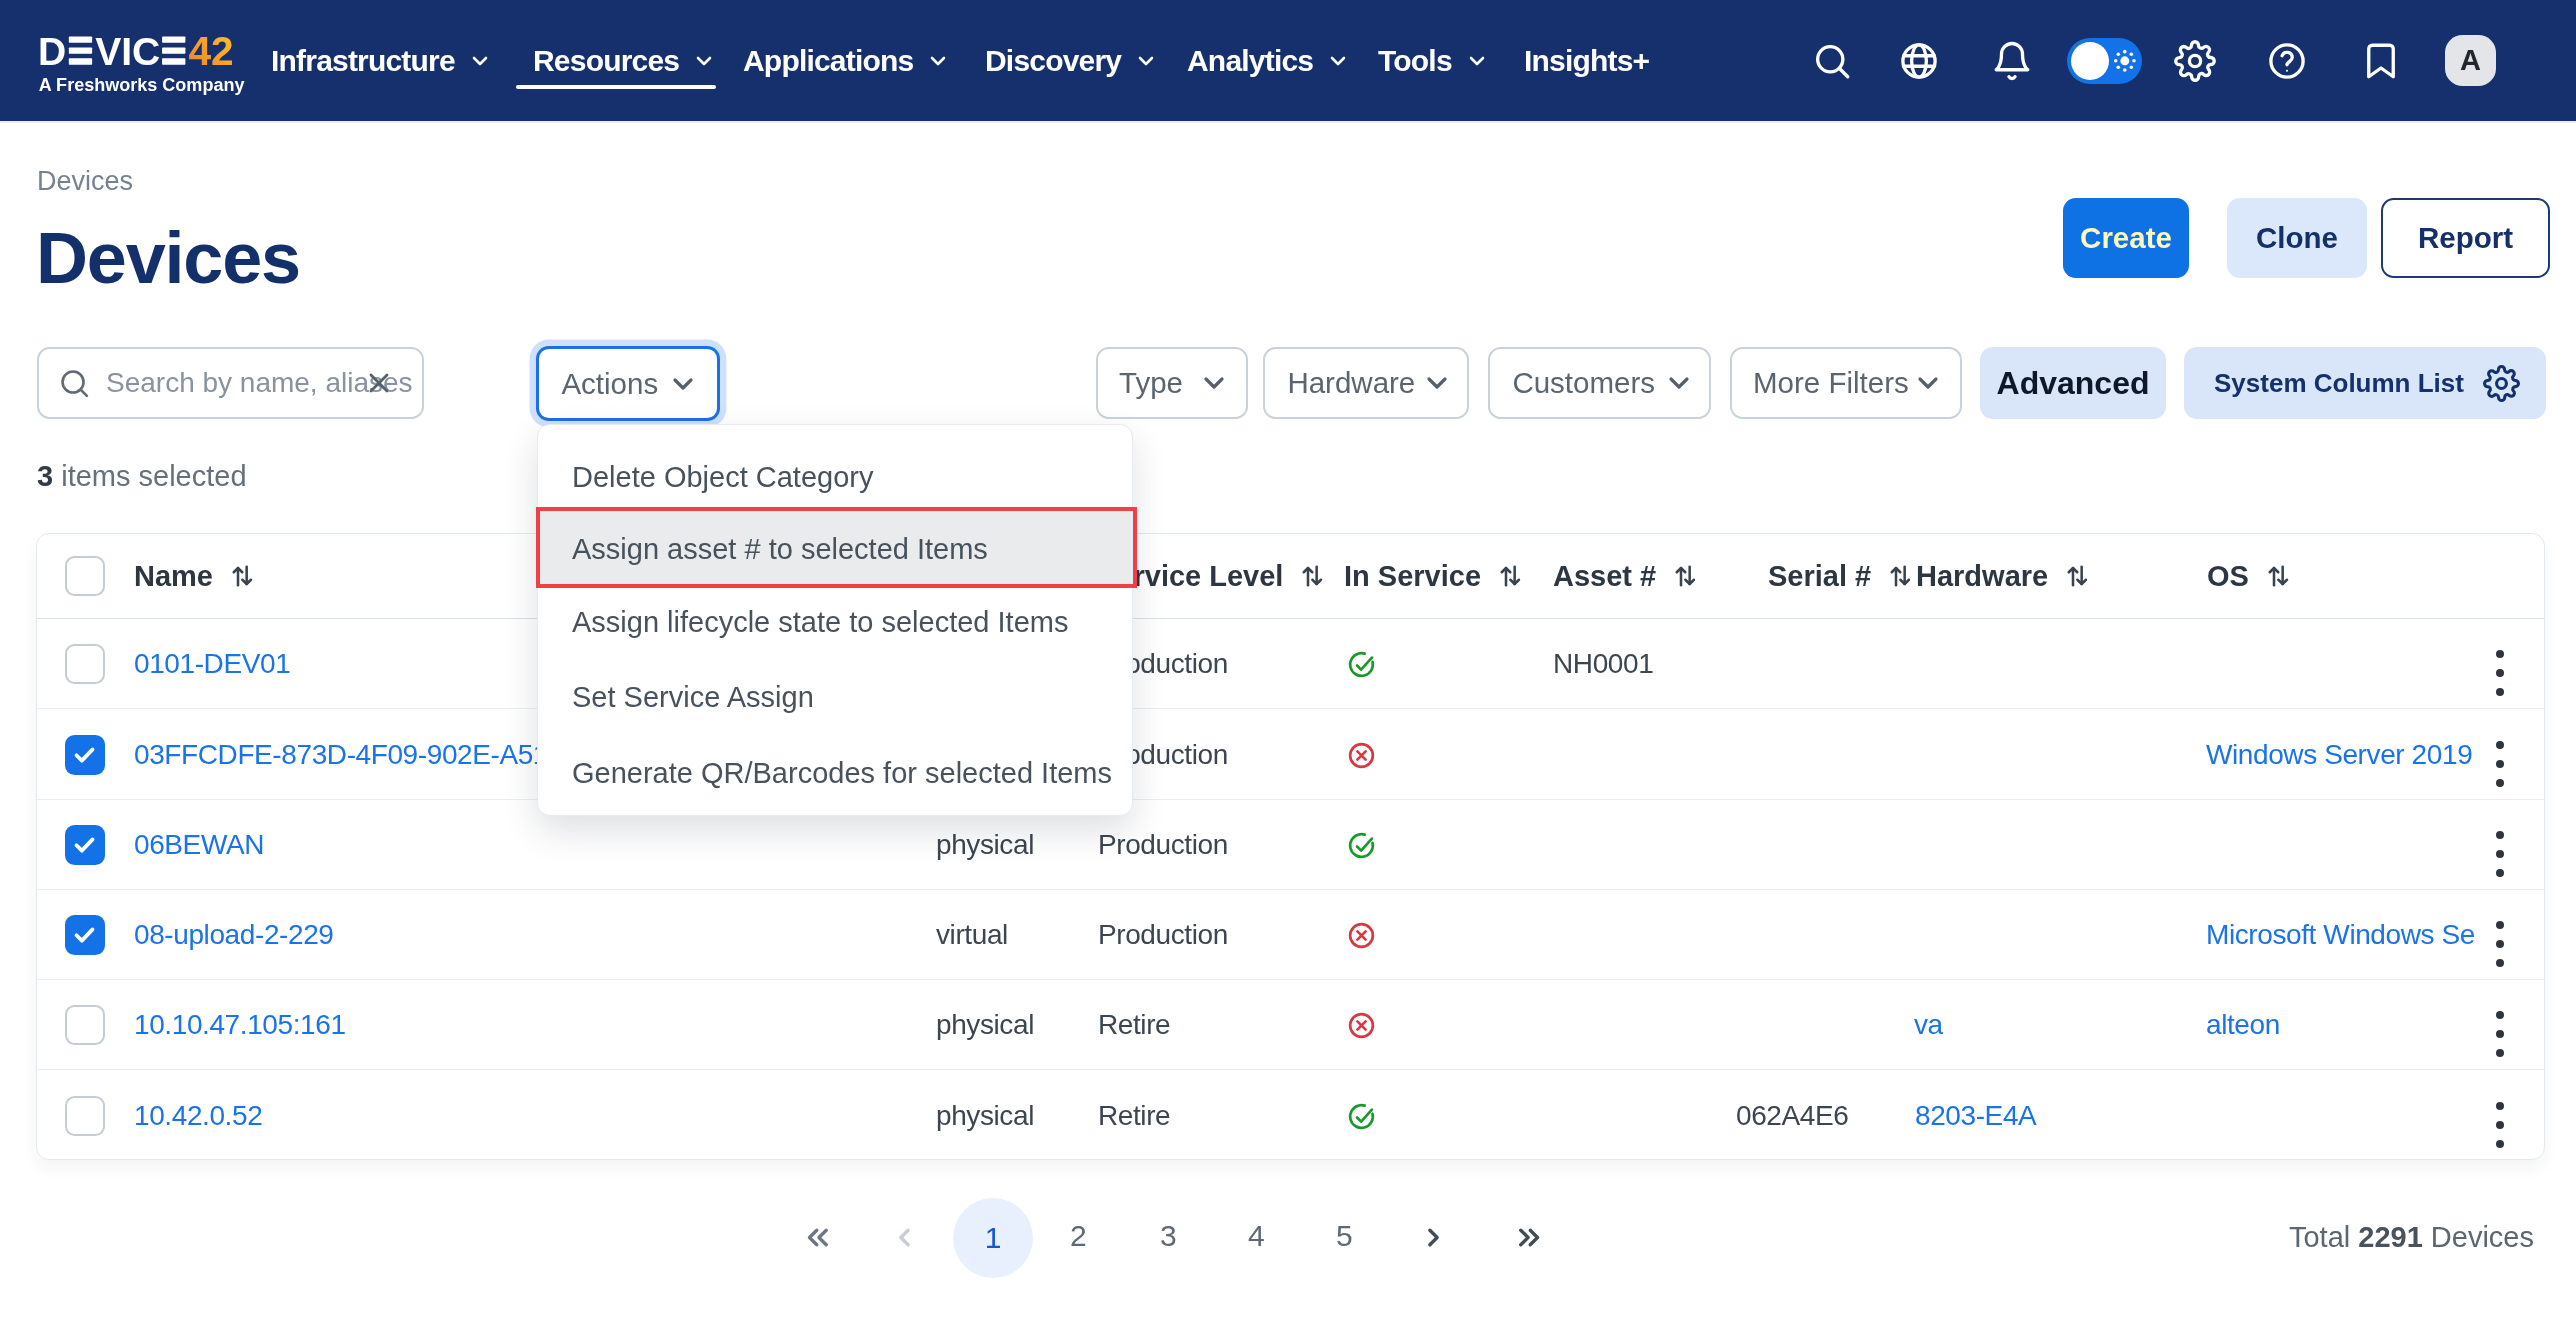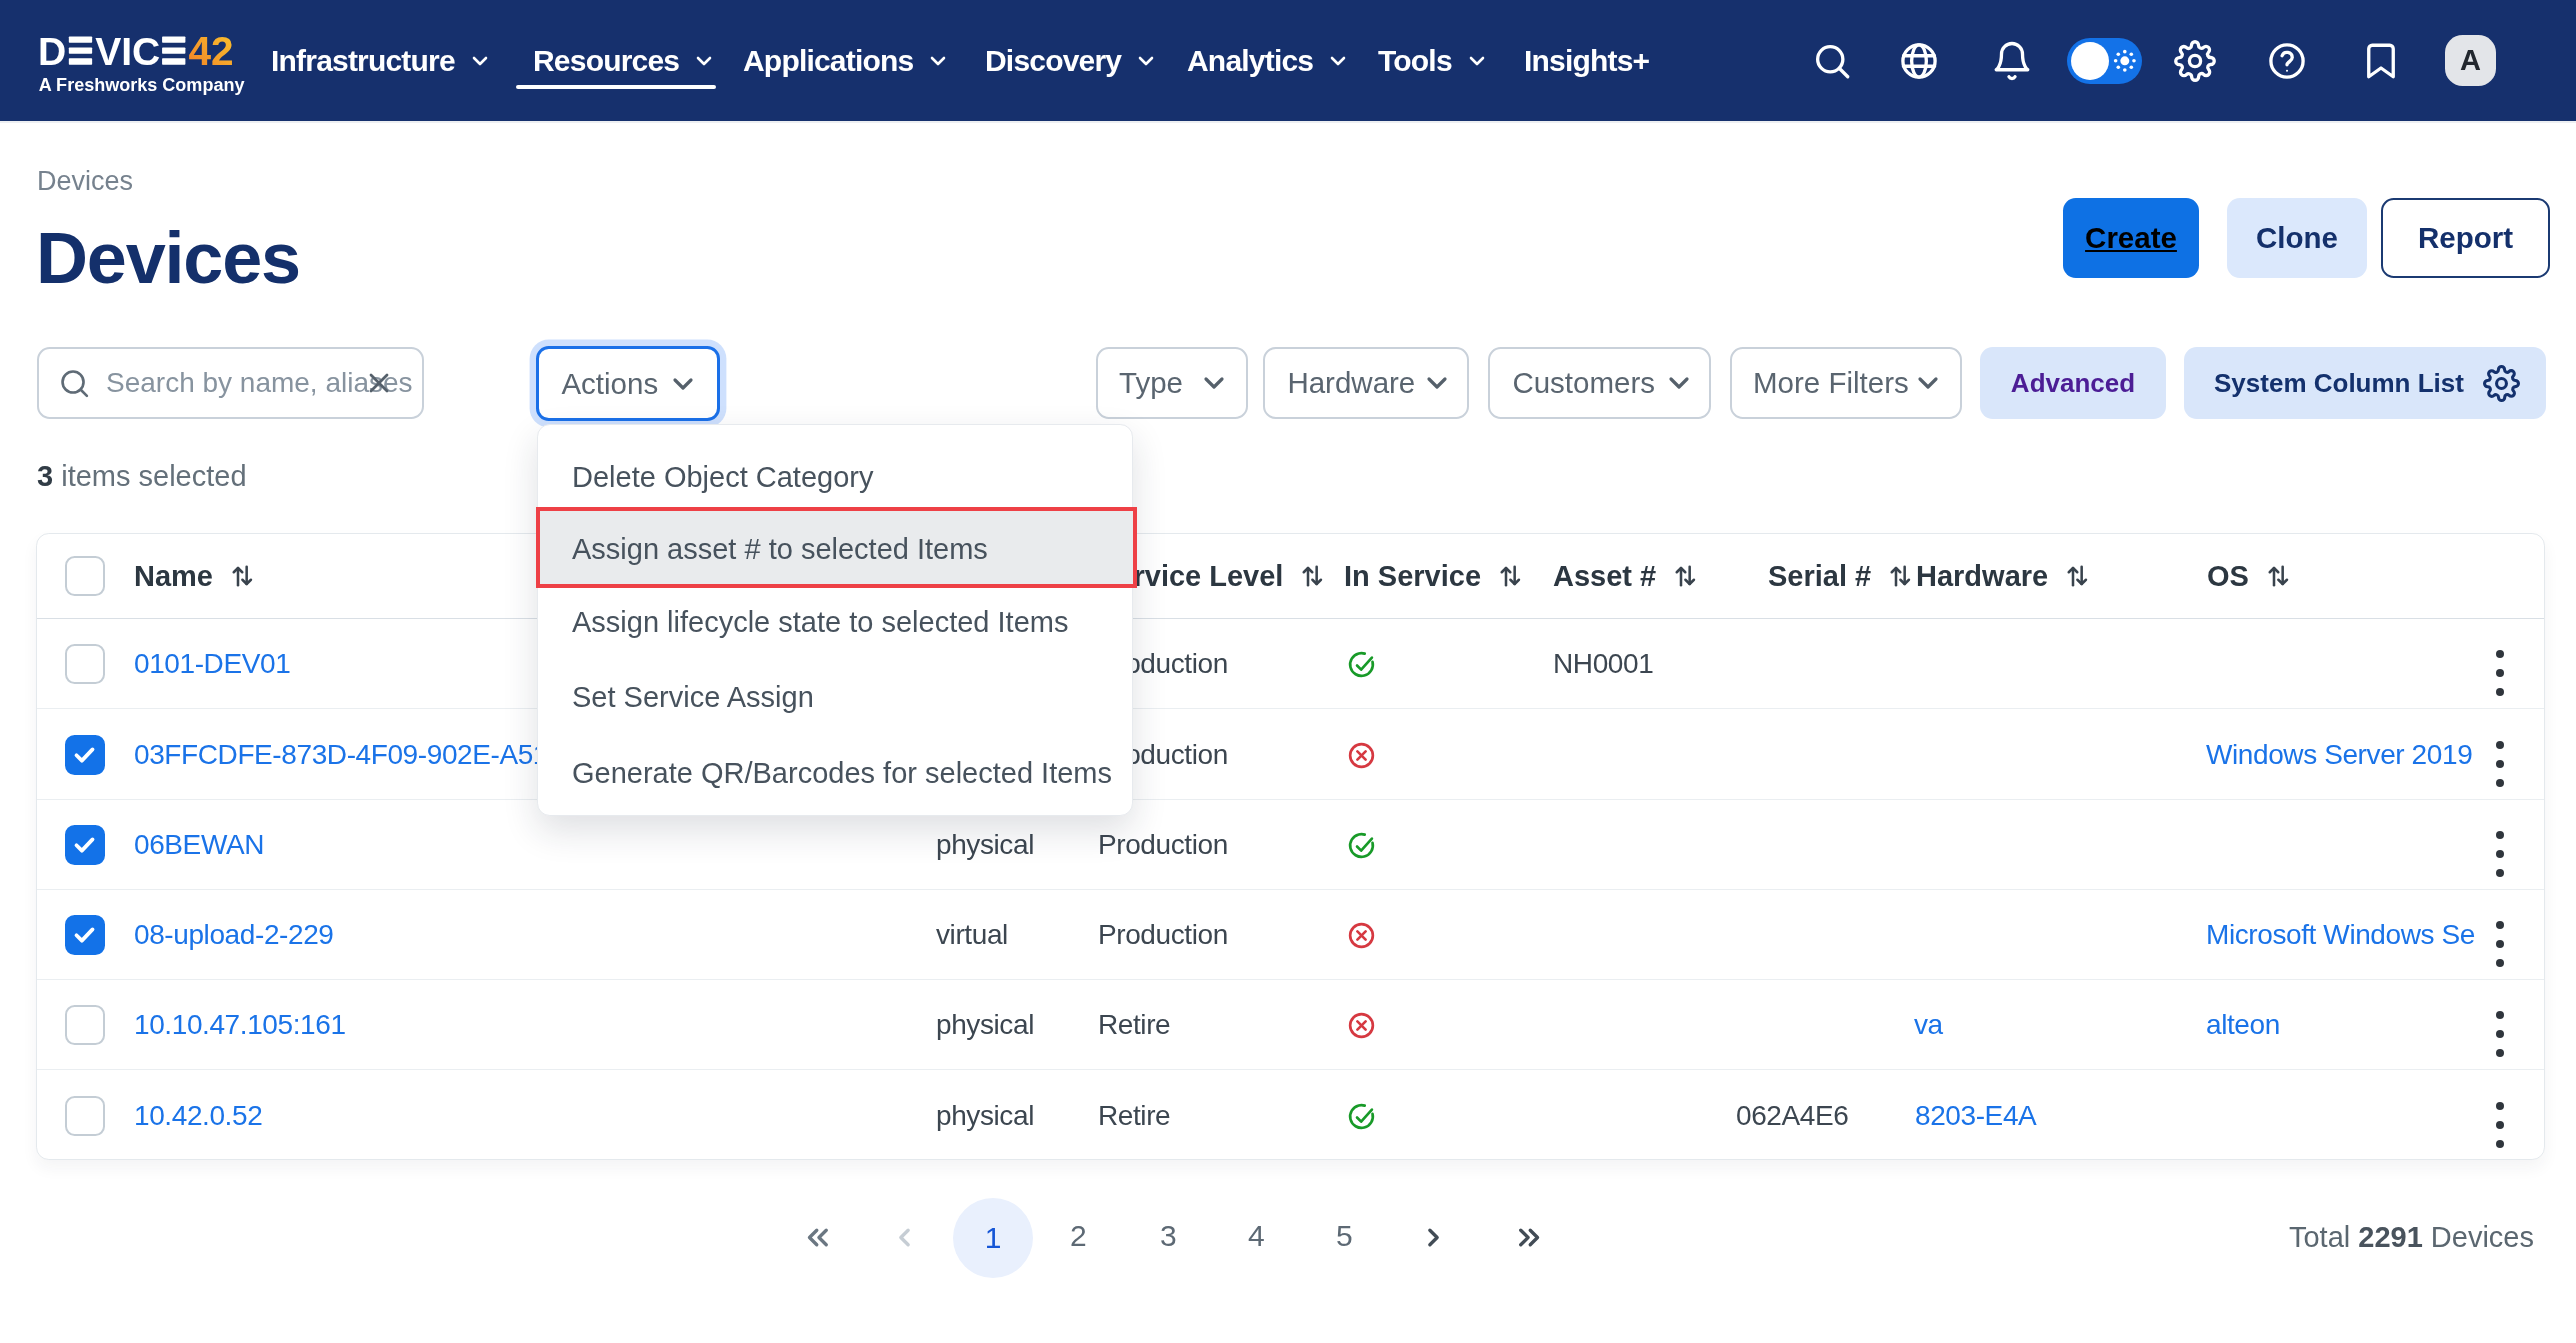--- a/index.html
+++ b/index.html
@@ -11,21 +11,21 @@
   .navitem { position:absolute; top:0; height:121px; display:flex; align-items:center;
     color:#fff; font-size:30px; font-weight:bold; letter-spacing:-0.8px; white-space:nowrap; }
   .navitem svg { margin-left:12.8px; }
   .underline { position:absolute; left:516px; top:85px; width:200px; height:4px; background:#fff; border-radius:2.4px; }
   .icobtn { position:absolute; top:0; height:121px; display:flex; align-items:center; }
   
   .crumb { position:absolute; left:37px; top:166px; font-size:27px; color:#76828E; }
   .title { position:absolute; left:36px; top:217px; font-size:72px; font-weight:bold; color:#14306B; letter-spacing:-1.2px; }
   .btn { position:absolute; top:198px; height:80px; border-radius:12.8px; display:flex;
     align-items:center; justify-content:center; font-size:29.5px; font-weight:bold; }
-  #btn-create { left:2063px; width:136px; background:#0E71E4; color:#000000;text-decoration:underline; }
+  #btn-create { left:2063px; width:126px; background:#0E71E4; color:#fef9c3; }
   #btn-clone  { left:2227px; width:140px; background:#DBE8FC; color:#14306B; }
   #btn-report { left:2381px; width:169px; background:#fff; color:#14306B; border:2.4px solid #1B3A72; }
   
   .fbox { position:absolute; top:347px; height:72px; border:2.4px solid #C9D1DA; border-radius:12.8px;
     background:#fff; display:flex; align-items:center; color:#5A6570; font-size:29.5px; }
   
   .selinfo { position:absolute; left:37px; top:460px; font-size:29px; color:#64707A; }
   .selinfo b { color:#313C46; }
   
   .table { position:absolute; left:36px; top:533px; width:2509px; height:627px;
@@ -216,21 +216,21 @@
   <svg style="position:absolute; right:14.4px;" width="32" height="32" viewBox="0 0 24 24" fill="none" stroke="#55606B" stroke-width="2.4" stroke-linecap="round" stroke-linejoin="round">
       <polyline points="6 9 12 15 18 9"></polyline>
     </svg>
 </div>
 <div class="fbox" style="left:1730px; width:232px;">
   <span style="margin-left:21px;">More Filters</span>
   <svg style="position:absolute; right:16px;" width="32" height="32" viewBox="0 0 24 24" fill="none" stroke="#55606B" stroke-width="2.4" stroke-linecap="round" stroke-linejoin="round">
       <polyline points="6 9 12 15 18 9"></polyline>
     </svg>
 </div>
-<div class="fbox" style="left:1980px; width:186px; border:none; background:#D9E6FA; justify-content:center; color:#4c1d95; font-weight:bold; font-size:26px;">Advanced</div>
+<div class="fbox" style="left:1980px; width:186px; border:none; background:#D9E6FA; justify-content:center; color:#0f172a; font-weight:bold; font-size:32px;">Advanced</div>
 <div class="fbox" style="left:2184px; width:362px; border:none; background:#D9E6FA; color:#14316D; font-weight:bold; font-size:26px;">
   <span style="margin-left:30px;">System Column List</span>
   <svg style="position:absolute; right:25.6px;" width="37" height="37" viewBox="0 0 24 24" fill="none" stroke="#14316D" stroke-width="2" stroke-linecap="round" stroke-linejoin="round">
       <circle cx="12" cy="12" r="3.2"></circle>
       <path d="M19.4 15a1.65 1.65 0 0 0 .33 1.82l.06.06a2 2 0 0 1 0 2.83 2 2 0 0 1-2.83 0l-.06-.06a1.65 1.65 0 0 0-1.82-.33 1.65 1.65 0 0 0-1 1.51V21a2 2 0 0 1-2 2 2 2 0 0 1-2-2v-.09A1.65 1.65 0 0 0 9 19.4a1.65 1.65 0 0 0-1.82.33l-.06.06a2 2 0 0 1-2.83 0 2 2 0 0 1 0-2.83l.06-.06a1.65 1.65 0 0 0 .33-1.82 1.65 1.65 0 0 0-1.51-1H3a2 2 0 0 1-2-2 2 2 0 0 1 2-2h.09A1.65 1.65 0 0 0 4.6 9a1.65 1.65 0 0 0-.33-1.82l-.06-.06a2 2 0 0 1 0-2.83 2 2 0 0 1 2.83 0l.06.06a1.65 1.65 0 0 0 1.82.33H9a1.65 1.65 0 0 0 1-1.51V3a2 2 0 0 1 2-2 2 2 0 0 1 2 2v.09a1.65 1.65 0 0 0 1 1.51 1.65 1.65 0 0 0 1.82-.33l.06-.06a2 2 0 0 1 2.83 0 2 2 0 0 1 0 2.83l-.06.06a1.65 1.65 0 0 0-.33 1.82V9a1.65 1.65 0 0 0 1.51 1H21a2 2 0 0 1 2 2 2 2 0 0 1-2 2h-.09a1.65 1.65 0 0 0-1.51 1z"></path>
     </svg>
 </div>
 
 <div class="selinfo"><b>3</b> items selected</div>
 

